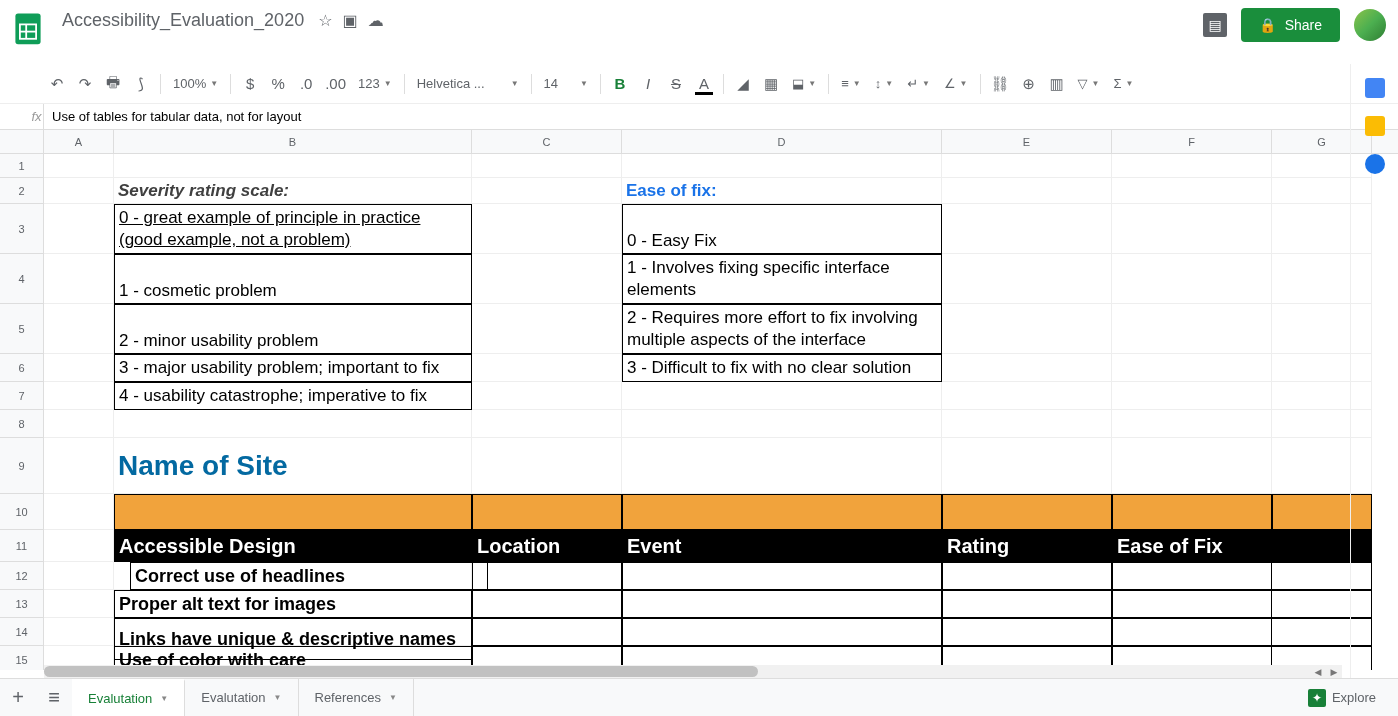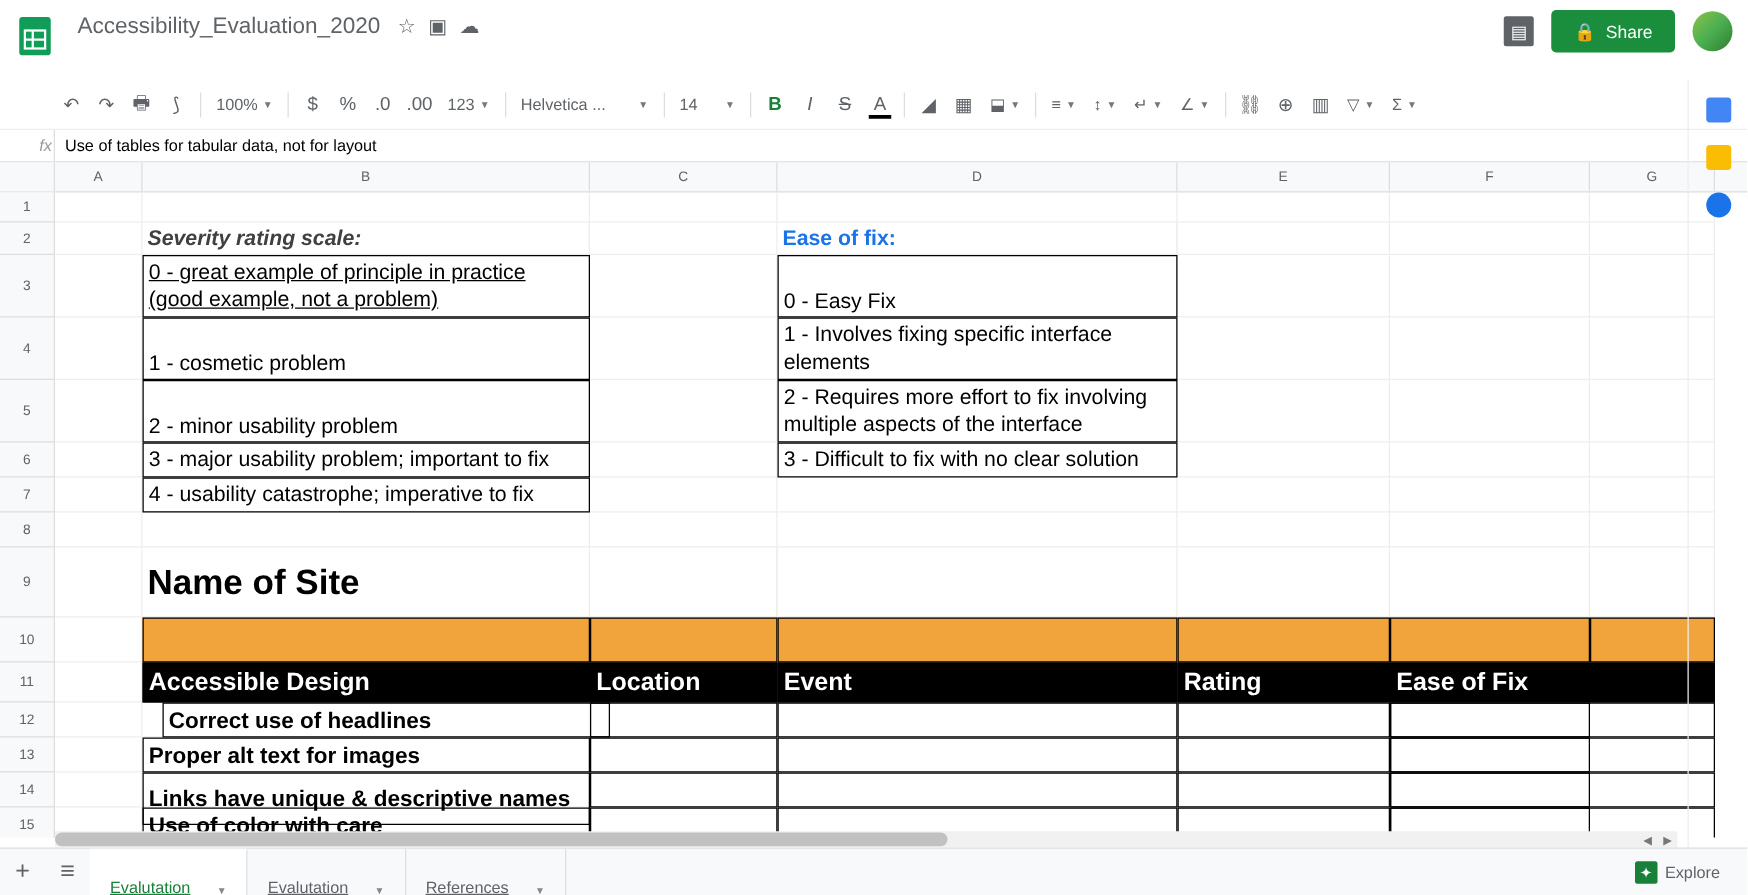--- a/index.html
+++ b/index.html
@@ -44,30 +44,30 @@
 .col-headers { display: flex; height: 24px; background: #f8f9fa; border-bottom: 1px solid #ddd; }
 .corner { width: 44px; border-right: 1px solid #ddd; background:#f8f9fa; }
 .ch { border-right: 1px solid #ddd; text-align: center; font-size: 11px; color: #5f6368; line-height: 24px; }
 .row-headers { position: absolute; left: 0; top: 24px; width: 44px; background: #f8f9fa; border-right: 1px solid #ddd; }
 .rh { border-bottom: 1px solid #ddd; text-align: center; font-size: 11px; color: #5f6368; display:flex;align-items:center;justify-content:center; }
 .cells { position: absolute; left: 44px; top: 24px; right: 0; }
 .cell { position: absolute; border-right: 1px solid #eee; border-bottom: 1px solid #eee; font-size: 17px; padding: 2px 4px; display:flex; align-items:center; overflow:visible; white-space:nowrap; }
 .bordered { border: 1px solid #000 !important; }
 .red-bold { color: #404040; font-weight: bold; font-style: italic; }
 .blue-bold { color: #1a73e8; font-weight: bold; }
-.site-title { color: #000000; font-weight: 700; font-size: 28px; font-family: "Helvetica Neue",Arial; }
+.site-title { color: #0369a1; font-weight: 700; font-size: 28px; font-family: "Helvetica Neue",Arial; }
 .orange-bg { background: #f1a33c; }
 .black-header { background: #000; color: #fff; font-weight: 700; font-size: 20px; font-family:"Helvetica Neue",Arial; }
 .criteria { font-weight: 700; font-size: 18px; font-family:"Helvetica Neue",Arial; }
 .wrap { white-space: normal; line-height: 1.3; }
 
 
 .sheet-bar { position: absolute; bottom: 0; left: 0; right: 0; height: 38px; border-top: 1px solid #ddd; display: flex; align-items: center; background: #f8f9fa; }
 .sheet-ctrl { width: 36px; height: 36px; display:flex; align-items:center; justify-content:center; color:#5f6368; font-size: 20px; cursor:pointer; }
-.sheet-tab { padding: 0 16px; height: 38px; display:flex; align-items:flex-end; gap:21px; font-size: 13px; color:#5f6368; cursor:pointer; border-right:1px solid #ddd;text-decoration:underline; }
+.sheet-tab { padding: 0 16px; height: 38px; display:flex; align-items:center; gap:8px; font-size: 13px; color:#5f6368; cursor:pointer; border-right:1px solid #ddd; }
 .sheet-tab.active { background:#fff; color:#188038; font-weight:500; border-top: 2px solid transparent; }
 .tab-arr { font-size: 8px; color: #888; }
 .explore { margin-left: auto; margin-right: 12px; display:flex; align-items:center; gap:6px; font-size:13px; color:#5f6368; padding: 6px 10px; cursor:pointer; }
 .explore-icon { width:18px; height:18px; background:#188038; border-radius:2px; display:flex;align-items:center;justify-content:center;color:#fff;font-size:12px; }
 
 
 .side-panel { position: absolute; right: 0; top: 64px; width: 48px; bottom: 38px; border-left: 1px solid #eee; display:flex; flex-direction:column; align-items:center; gap:18px; padding-top:14px; }
 .side-icon { width: 20px; height: 20px; border-radius: 3px; cursor:pointer; }
 .sc-cal { background:#4285f4; }
 .sc-keep { background:#fbbc04; }

